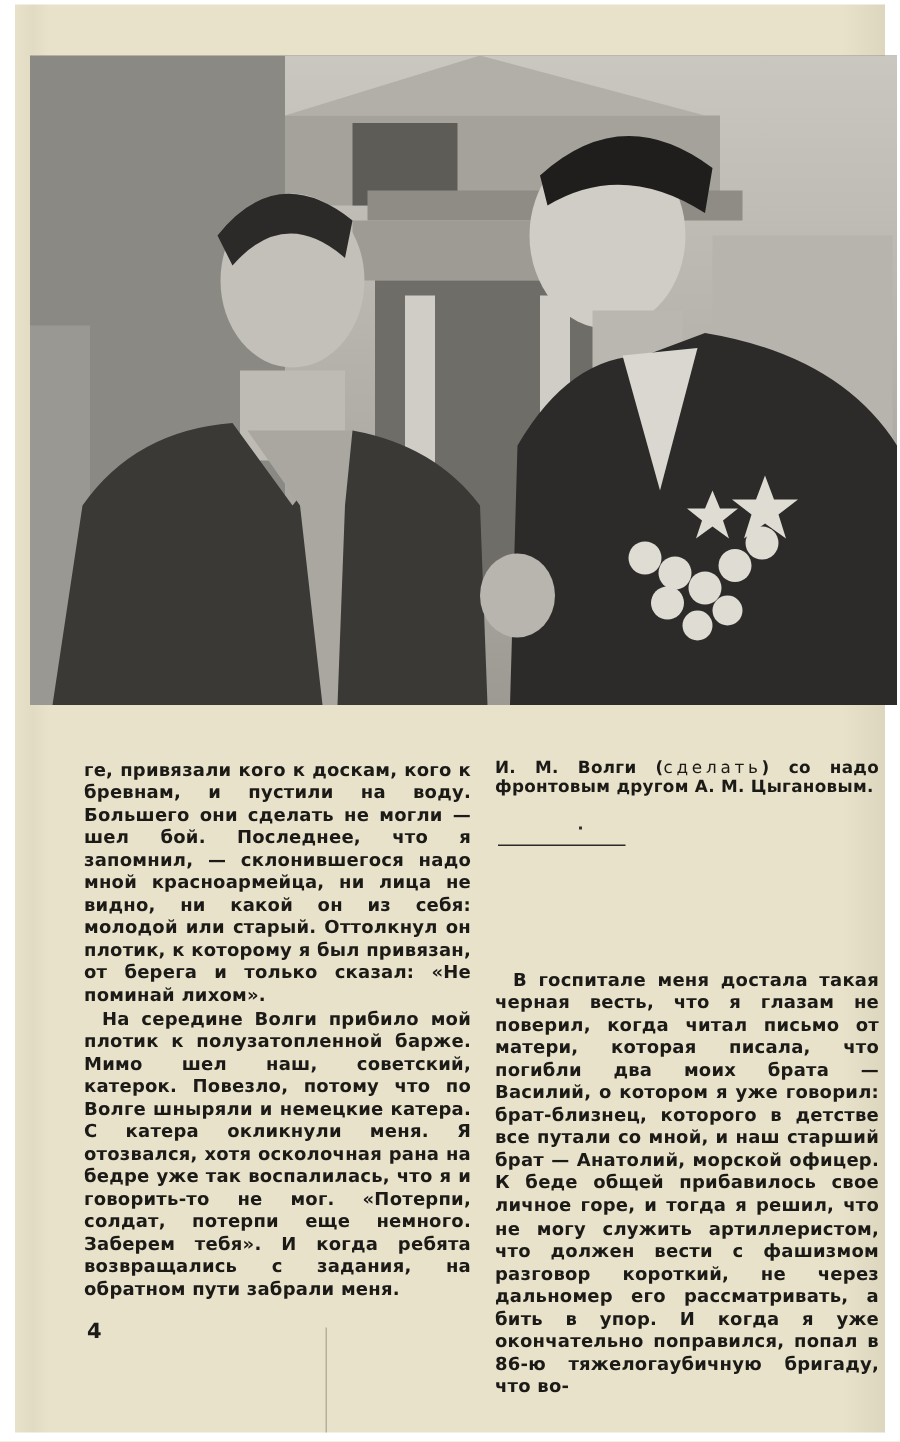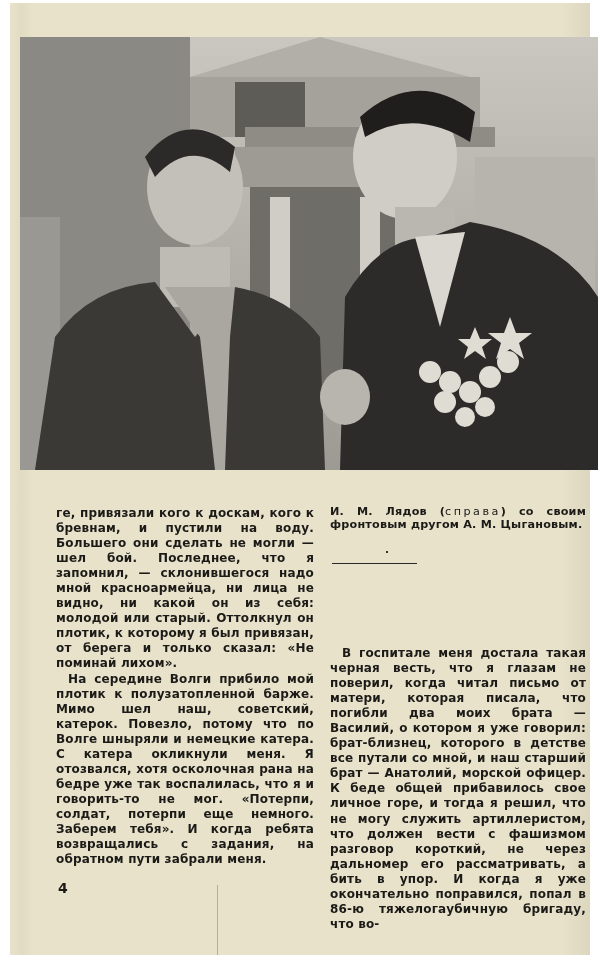--- a/index.html
+++ b/index.html
@@ -103,21 +103,21 @@
     <ellipse cx="325" cy="360" rx="25" ry="28" fill="#b7b5ad"></ellipse>
   </svg>
 </div>
 
 <div class="col col-left">
   <p>ге, привязали кого к доскам, кого к бревнам, и пустили на воду. Большего они сделать не могли — шел бой. Последнее, что я запомнил, — склонившегося надо мной красноармейца, ни лица не видно, ни какой он из себя: молодой или старый. Оттолкнул он плотик, к которому я был привязан, от берега и только сказал: «Не поминай лихом».</p>
   <p class="indent">На середине Волги прибило мой плотик к полузатопленной барже. Мимо шел наш, советский, катерок. Повезло, потому что по Волге шныряли и немецкие катера. С катера окликнули меня. Я отозвался, хотя осколочная рана на бедре уже так воспалилась, что я и говорить-то не мог. «Потерпи, солдат, потерпи еще немного. Заберем тебя». И когда ребята возвращались с задания, на обратном пути забрали меня.</p>
 </div>
 
 <div class="caption">
-  <span>И. М. Лядов (</span><span class="spaced">справа</span><span>) со своим фронтовым другом А. М. Цыгановым.</span>
+  <span>И. М. Волги (</span><span class="spaced">сделать</span><span>) со надо фронтовым другом А. М. Цыгановым.</span>
 </div>
 
 <div class="sep-dot"></div>
 <div class="sep-line"></div>
 
 <div class="col col-right">
   <p class="indent">В госпитале меня достала такая черная весть, что я глазам не поверил, когда читал письмо от матери, которая писала, что погибли два моих брата — Василий, о котором я уже говорил: брат-близнец, которого в детстве все путали со мной, и наш старший брат — Анатолий, морской офицер. К беде общей прибавилось свое личное горе, и тогда я решил, что не могу служить артиллеристом, что должен вести с фашизмом разговор короткий, не через дальномер его рассматривать, а бить в упор. И когда я уже окончательно поправился, попал в 86-ю тяжелогаубичную бригаду, что во-</p>
 </div>
 
 <div class="page-number">4</div>

